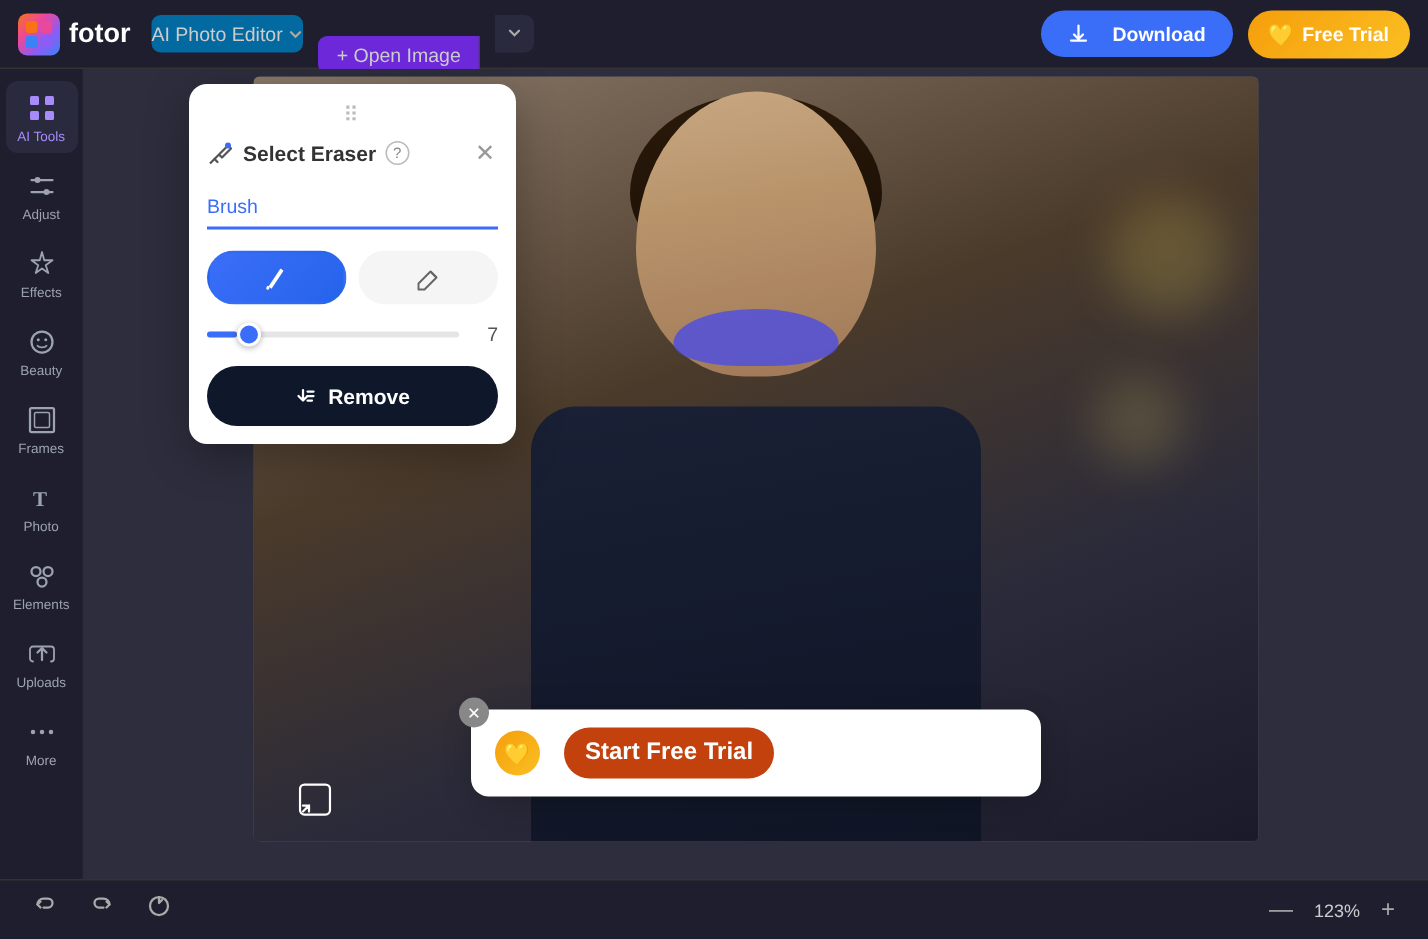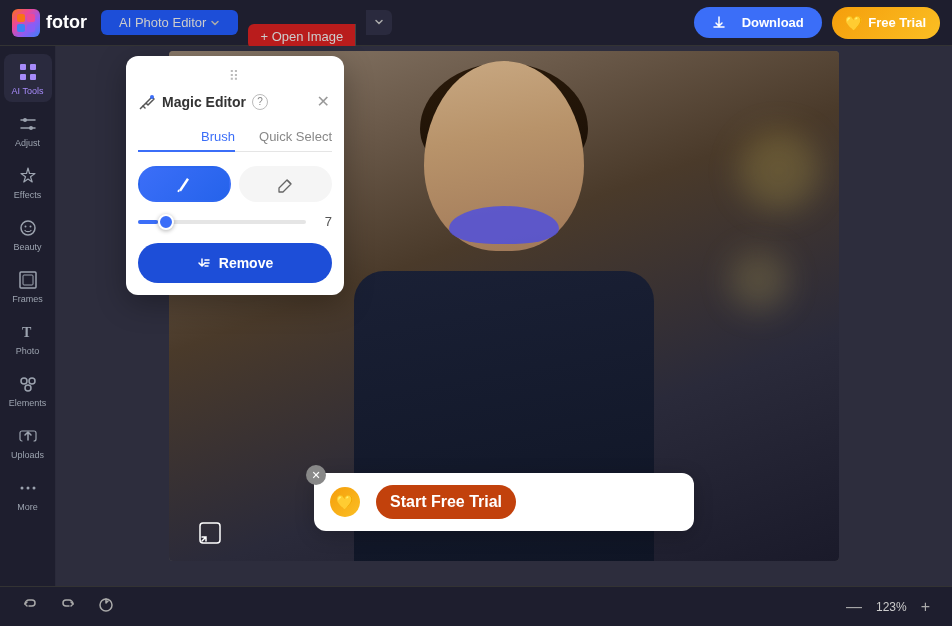--- a/index.html
+++ b/index.html
@@ -44,33 +44,33 @@
     }
     .logo-text {
       color: white;
       font-size: 18px;
       font-weight: 600;
     }
     .ai-photo-editor-btn {
       display: flex;
       align-items: center;
       gap: 4px;
-      background: #1d4ed8;
+      background: #0369a1;
       border: none;
       color: #ccc;
-      padding: 5px 18px;
+      padding: 5px 0;
       border-radius: 6px;
       font-size: 13px;
       cursor: pointer;
     }
     .ai-photo-editor-btn svg { color: #aaa; }
     .open-image-btn {
       display: flex;
       gap: 4px;
-      background: #b91c1c;
+      background: #6d28d9;
       border: none;
       color: #ccc;
       padding: 5px 12px;
       border-radius: 6px 0 0 6px;
       font-size: 13px;
       cursor: pointer;
       border-right: 1px solid #444;
       margin-top: 28px;
     }
     .open-image-dropdown {
@@ -329,21 +329,21 @@
     }
 
     
     .tabs-row {
       display: flex;
       margin-bottom: 14px;
       border-bottom: 1px solid #e5e5e5;
     }
     .tab {
       flex: 1;
-      text-align: right;
+      text-align: left;
       padding: 6px 0;
       font-size: 13px;
       cursor: pointer;
       color: #888;
       border-bottom: 2px solid transparent;
       margin-bottom: -1px;
     }
     .tab.active {
       color: #3b6ef8;
       border-bottom: 2px solid #3b6ef8;
@@ -411,21 +411,21 @@
       font-size: 13px;
       color: #555;
       min-width: 16px;
       text-align: right;
     }
 
     
     .remove-btn {
       width: 100%;
       height: 40px;
-      background: #1d4ed8;
+      background: #0f172a;
       border: none;
       border-radius: 20px;
       color: white;
       font-size: 14px;
       font-weight: 600;
       cursor: pointer;
       display: flex;
       align-items: center;
       justify-content: center;
       gap: 6px;
@@ -724,29 +724,28 @@
       <div class="panel-drag-handle">
         <span class="drag-dots">⠿</span>
       </div>
       <div class="panel-header">
         <div class="panel-title-area">
           <svg width="18" height="18" viewBox="0 0 18 18">
             <path d="M2 16L8 10M8 10L14 4L16 6L10 12L8 10Z" stroke="#555" stroke-width="1.5" fill="none" stroke-linejoin="round"></path>
             <path d="M5 13l2 2" stroke="#555" stroke-width="1.5" stroke-linecap="round"></path>
             <circle cx="14" cy="4" r="2" fill="#3b6ef8"></circle>
           </svg>
-          <span class="panel-title">Magic Editor</span>
+          <span class="panel-title">Select Eraser</span>
           <div class="help-icon">?</div>
         </div>
         <button class="close-btn">✕</button>
       </div>
 
       <div class="tabs-row">
         <div class="tab active">Brush</div>
-        <div class="tab">Quick Select</div>
       </div>
 
       <div class="brush-options">
         <div class="brush-option active">
           <svg width="20" height="20" viewBox="0 0 20 20">
               <path d="M4 16L12 4l2 1.5L6 17.5 4 16z" fill="white"></path>
               <path d="M3.5 15.5c-1 1-1.5 2-0.5 2.5s2-0.5 1.5-2" fill="white"></path>
             </svg>
         </div>
         <div class="brush-option inactive">

